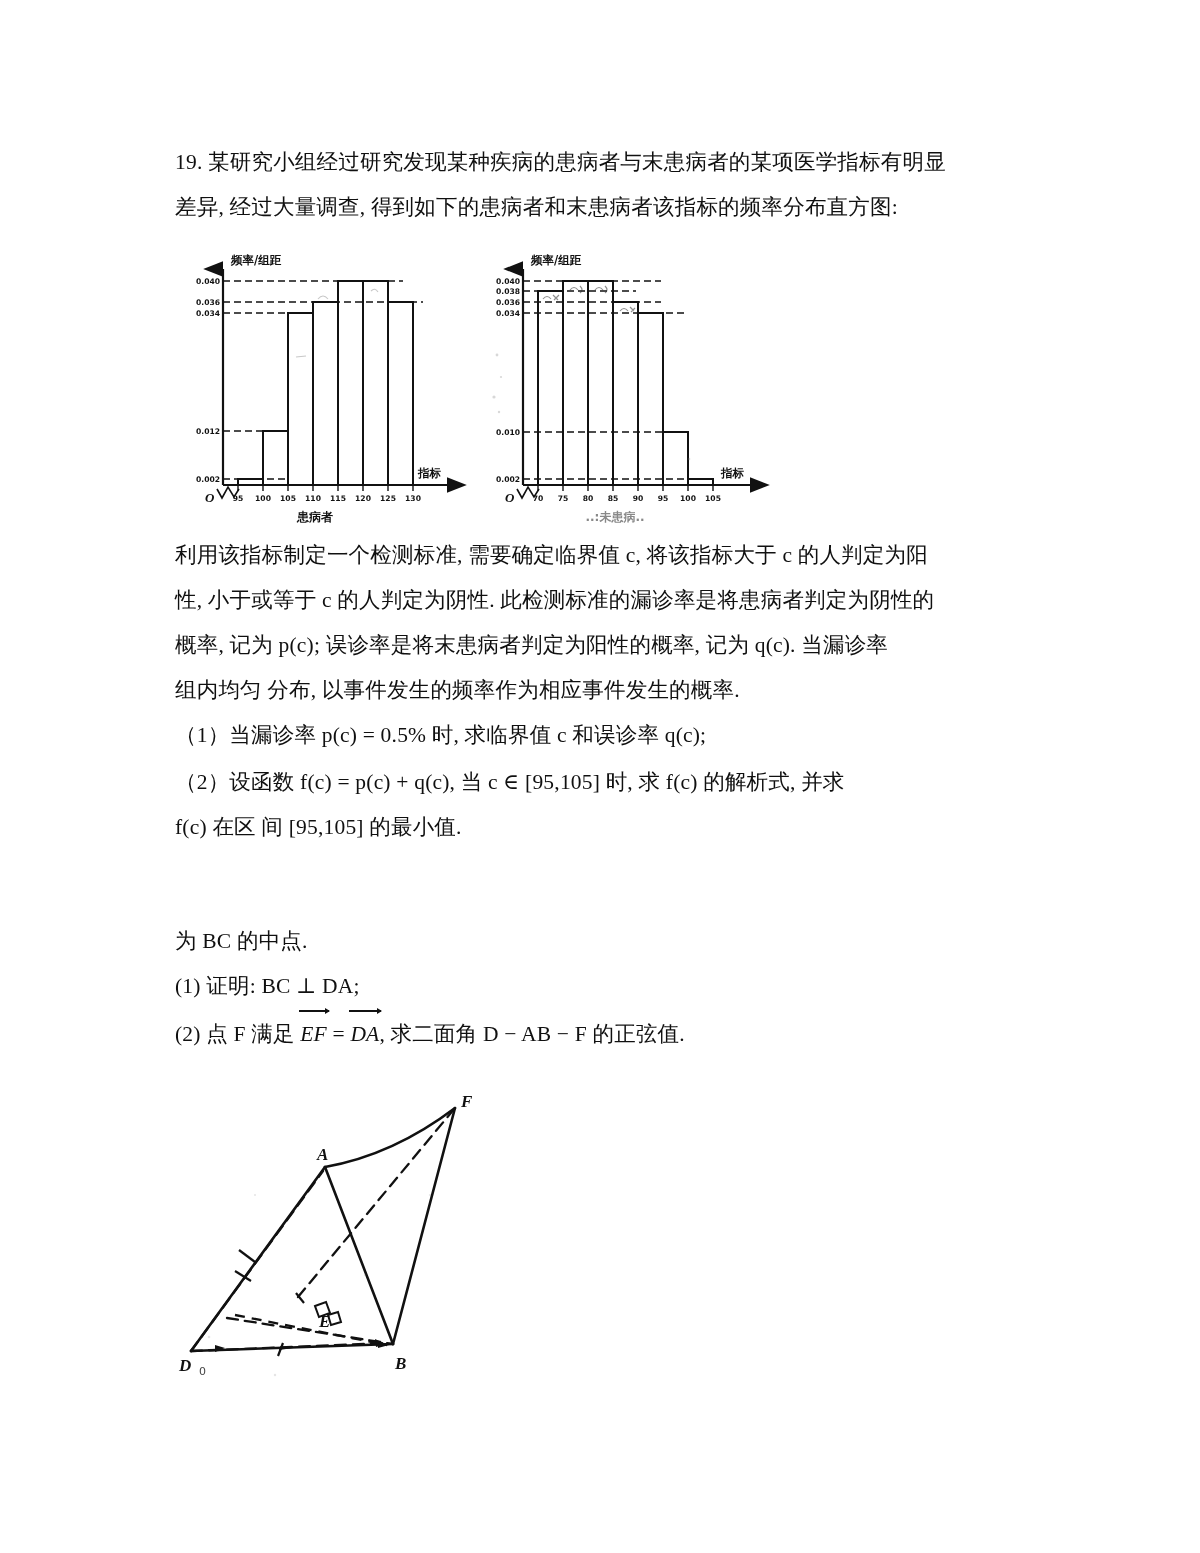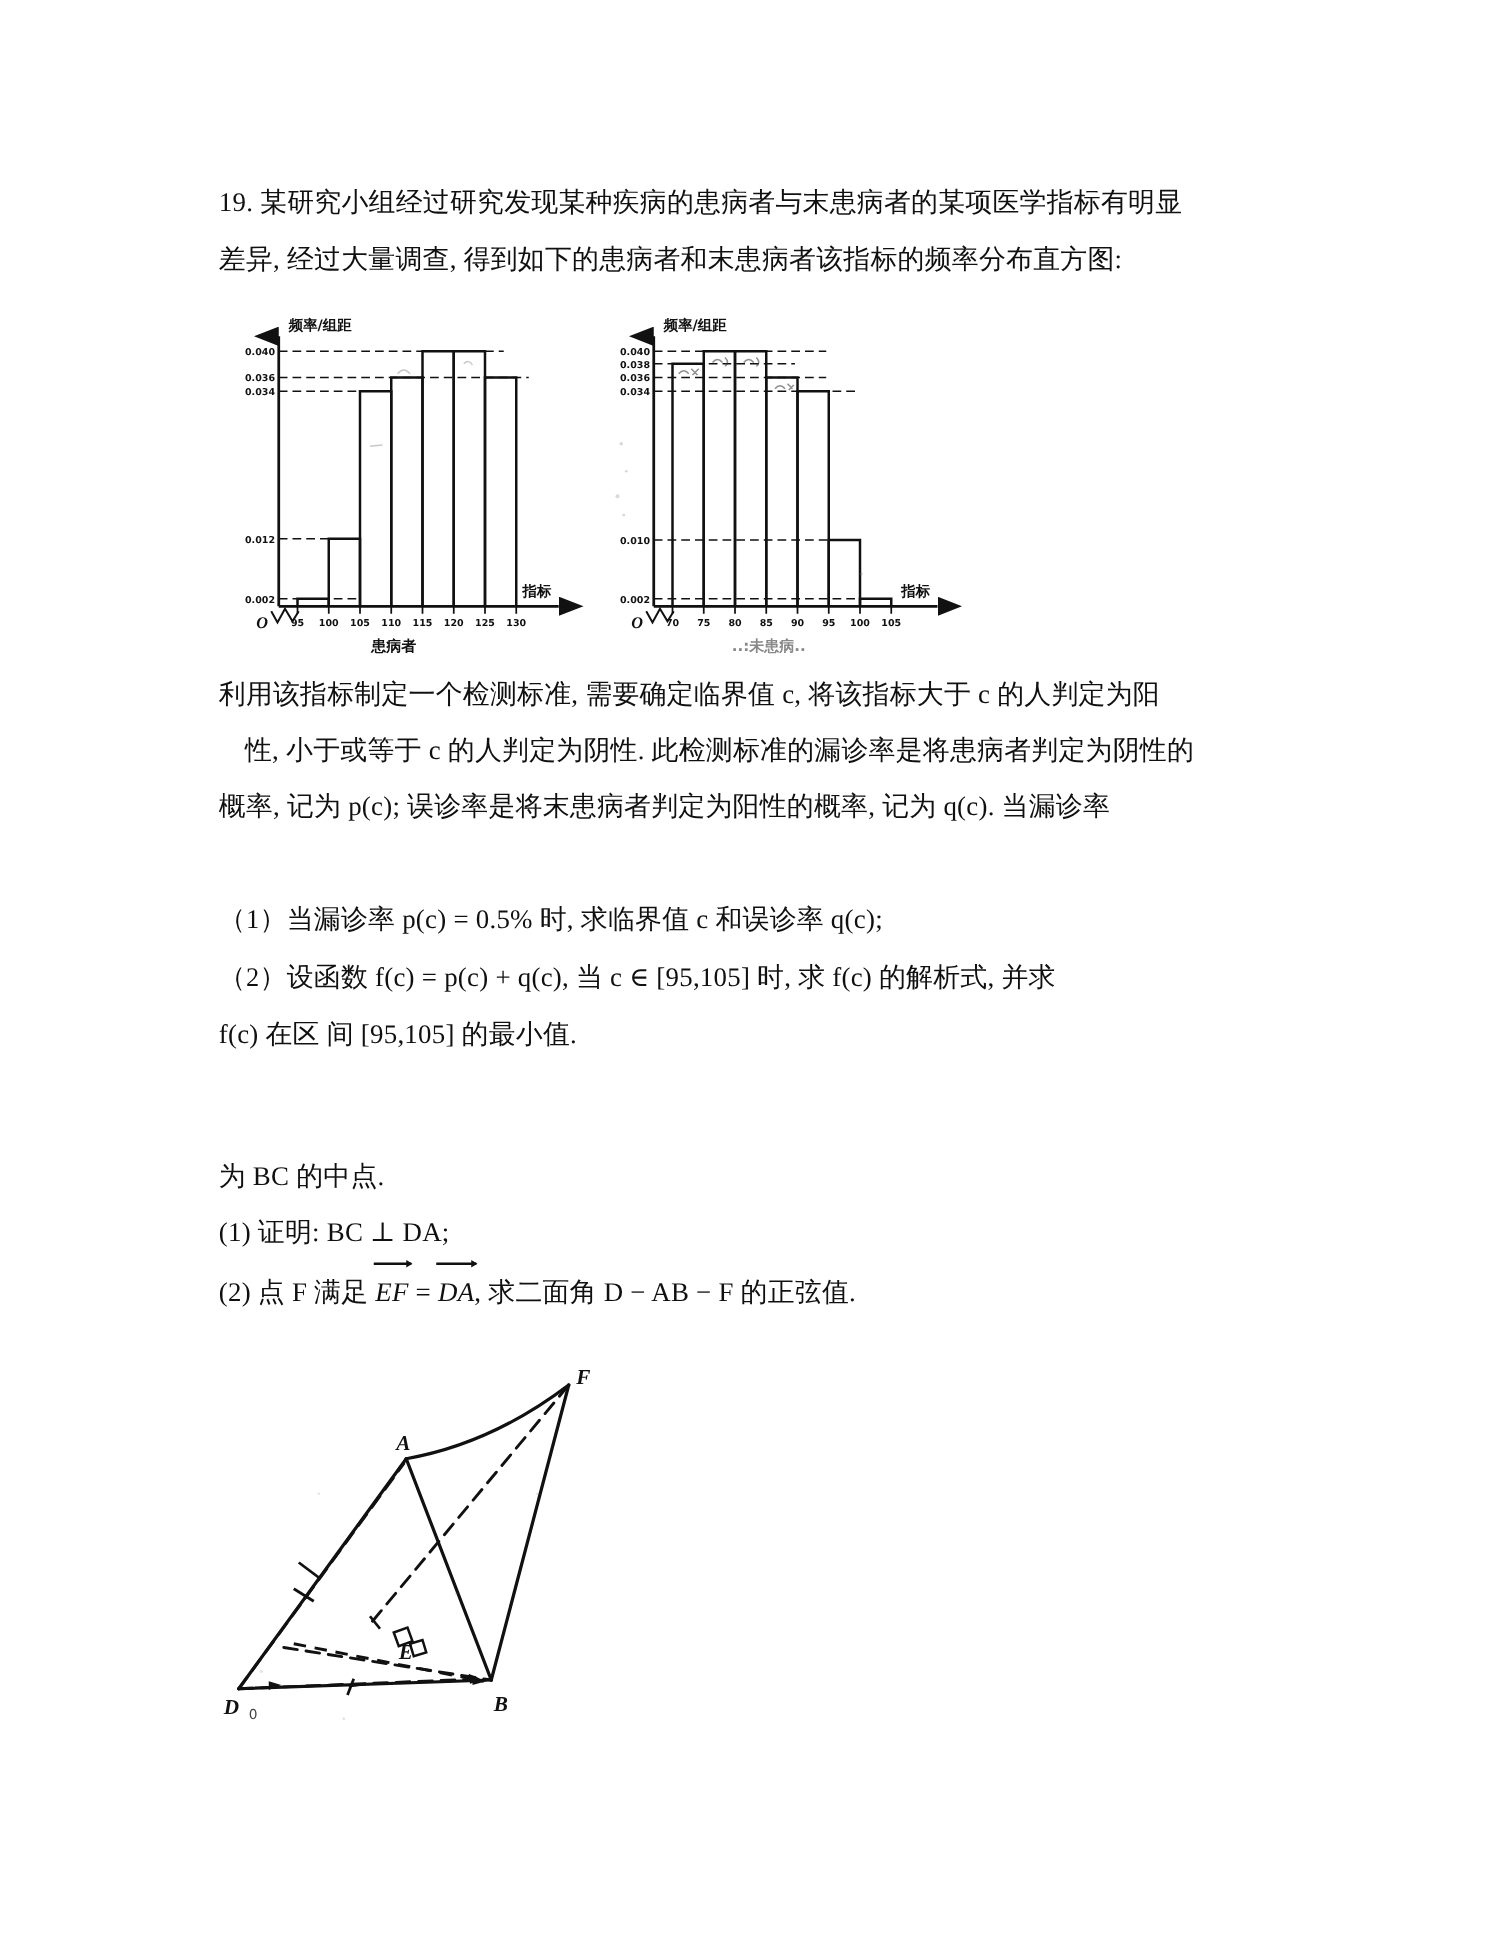--- a/index.html
+++ b/index.html
@@ -259,22 +259,23 @@
           <circle cx="19" cy="160" r="1.6"></circle>
           <circle cx="24" cy="175" r="1.2"></circle>
           <circle cx="214" cy="222" r="1.3"></circle>
         </g>
       </svg>
     </div>
 
   </div>
 
   <div class="body-text" style="top:533px;">利用该指标制定一个检测标准, 需要确定临界值  c, 将该指标大于  c  的人判定为阳</div>
-  <div class="body-text" style="top:578px;margin-left:21px;">性, 小于或等于  c  的人判定为阴性. 此检测标准的漏诊率是将患病者判定为阴性的</div>
+  <div class="body-text" style="top:578px;">性, 小于或等于  c  的人判定为阴性. 此检测标准的漏诊率是将患病者判定为阴性的</div>
   <div class="body-text" style="top:623px;">概率, 记为  p(c); 误诊率是将末患病者判定为阳性的概率, 记为  q(c). 当漏诊率</div>
+  <div class="body-text" style="top:668px;">组内均匀  分布, 以事件发生的频率作为相应事件发生的概率.</div>
 
   <div class="body-text" style="top:713px;">（1）当漏诊率  p(c) = 0.5%  时, 求临界值  c  和误诊率  q(c);</div>
   <div class="body-text" style="top:760px;">（2）设函数  f(c) = p(c) + q(c), 当  c ∈ [95,105]  时, 求  f(c)  的解析式, 并求</div>
   <div class="body-text" style="top:805px;">f(c)  在区  间  [95,105]  的最小值.</div>
 
   <div class="body-text" style="top:919px;">为  BC  的中点.</div>
   <div class="body-text" style="top:964px;">(1) 证明: BC ⊥ DA;</div>
 
   <div class="body-text" style="top:1012px;"><span>(2) 点  F  满足  </span><span class="vecwrap"><span class="vbar"></span><span class="mi">EF</span></span><span> = </span><span class="vecwrap"><span class="vbar"></span><span class="mi">DA</span></span><span>, 求二面角  D − AB − F  的正弦值.</span></div>
 

